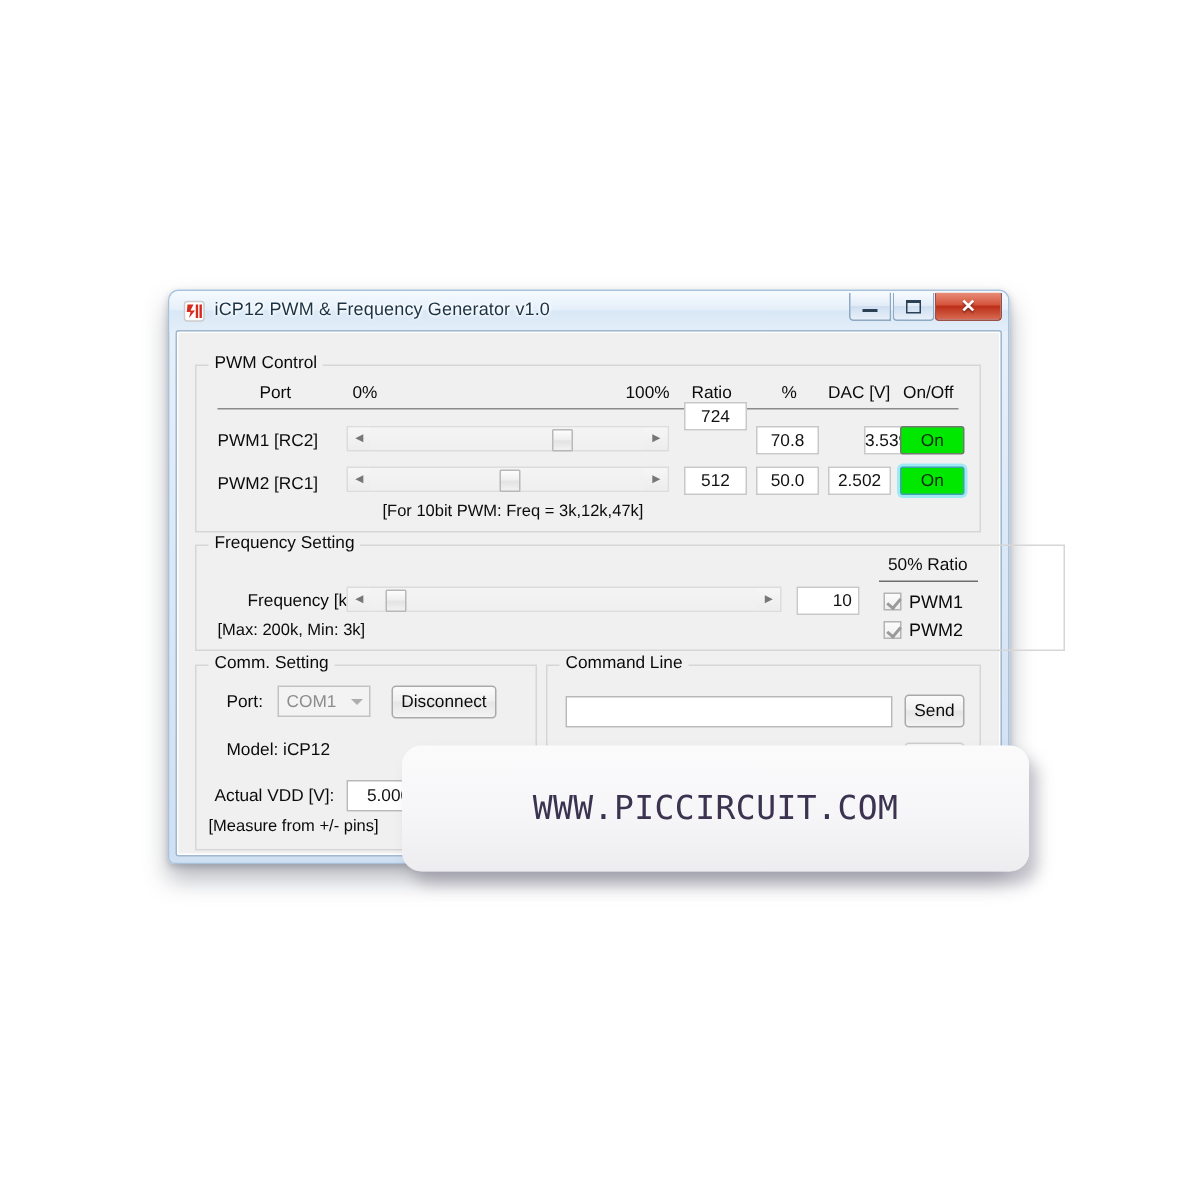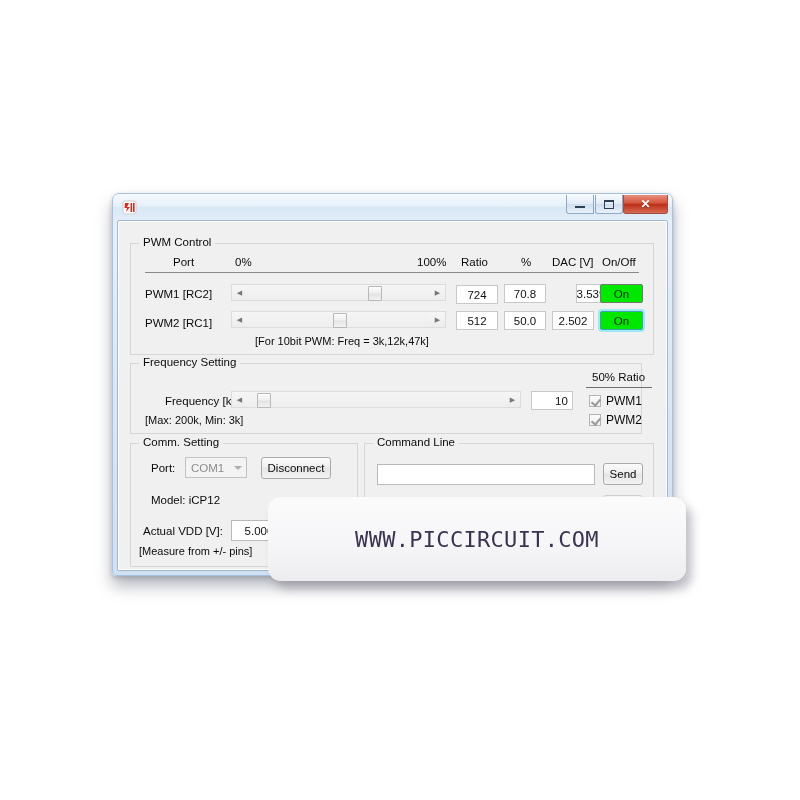--- a/index.html
+++ b/index.html
@@ -101,21 +101,21 @@
   .group-title {
     position: absolute;
     top: -8px; left: 8px;
     background: #f0f0f0;
     padding: 0 4px;
     font-size: 11.5px;
     color: #0b0b0b;
     white-space: nowrap;
   }
   #grp-pwm      { left: 12px;  top: 22px;  width: 524px; height: 112px; }
-  #grp-freq     { left: 12px;  top: 142px; width: 512px; height: 71px;  }
+  #grp-freq     { left: 12px;  top: 142px; width: 580px; height: 71px;  }
   #grp-comm     { left: 12px;  top: 222px; width: 228px; height: 124px; }
   #grp-cmd      { left: 246px; top: 222px; width: 290px; height: 124px; }
 
   
   .col-label { position: absolute; font-size: 11.5px; color: #0b0b0b; white-space: nowrap; }
   #hdr-rule {
     position: absolute;
     left: 14px; top: 28px; width: 494px; height: 1px;
     background: #8a8a8a;
   }
@@ -288,20 +288,21 @@
 
   <div id="title-bar">
     <span id="window-icon">
       <svg width="15" height="15" viewBox="0 0 15 15">
         <rect x="1" y="1" width="13" height="13" rx="2" fill="#ffffff" stroke="#cccccc"></rect>
         <path d="M3 3 L7 3 L5 7 L8 7 L4 12 L5 8 L2.5 8 Z" fill="#d62b1f"></path>
         <rect x="8.5" y="3" width="1.6" height="9" fill="#d62b1f"></rect>
         <rect x="11" y="3" width="1.6" height="9" fill="#d62b1f"></rect>
       </svg>
     </span>
+    <span id="window-title">iCP12 PWM &amp; Frequency Generator v1.0</span>
 
     <div class="cap-btn" id="btn-minimize">
       <span class="cap-glyph">
           <span class="min-bar"></span>
         </span>
     </div>
     <div class="cap-btn" id="btn-maximize">
       <span class="cap-glyph">
           <span class="max-box"></span>
         </span>
@@ -325,21 +326,21 @@
       <span class="col-label" style="left:471px; top:12px;">On/Off</span>
       <div id="hdr-rule"></div>
 
       <span class="row-name" style="left:14px; top:44px;">PWM1 [RC2]</span>
       <div class="slider" style="left:100px; top:40px; width:215px;">
         <div class="track"></div>
         <div class="arrow left">◀</div>
         <div class="arrow right">▶</div>
         <div class="thumb" id="pwm1-thumb" style="left: 136.068px;"></div>
       </div>
-      <div class="readout" style="left:325px; top:41px; width:42px;">724</div>
+      <div class="readout" style="left:325px; top:24px; width:42px;">724</div>
       <div class="readout" style="left:373px; top:40px; width:42px;">70.8</div>
       <div class="readout" style="left:445px; top:40px; width:30px;">3.539</div>
       <div class="onoff" style="left:469px; top:40px;">On</div>
 
       <span class="row-name" style="left:14px; top:73px;">PWM2 [RC1]</span>
       <div class="slider" style="left:100px; top:67px; width:215px;">
         <div class="track"></div>
         <div class="arrow left">◀</div>
         <div class="arrow right">▶</div>
         <div class="thumb" id="pwm2-thumb" style="left: 100.5px;"></div>

